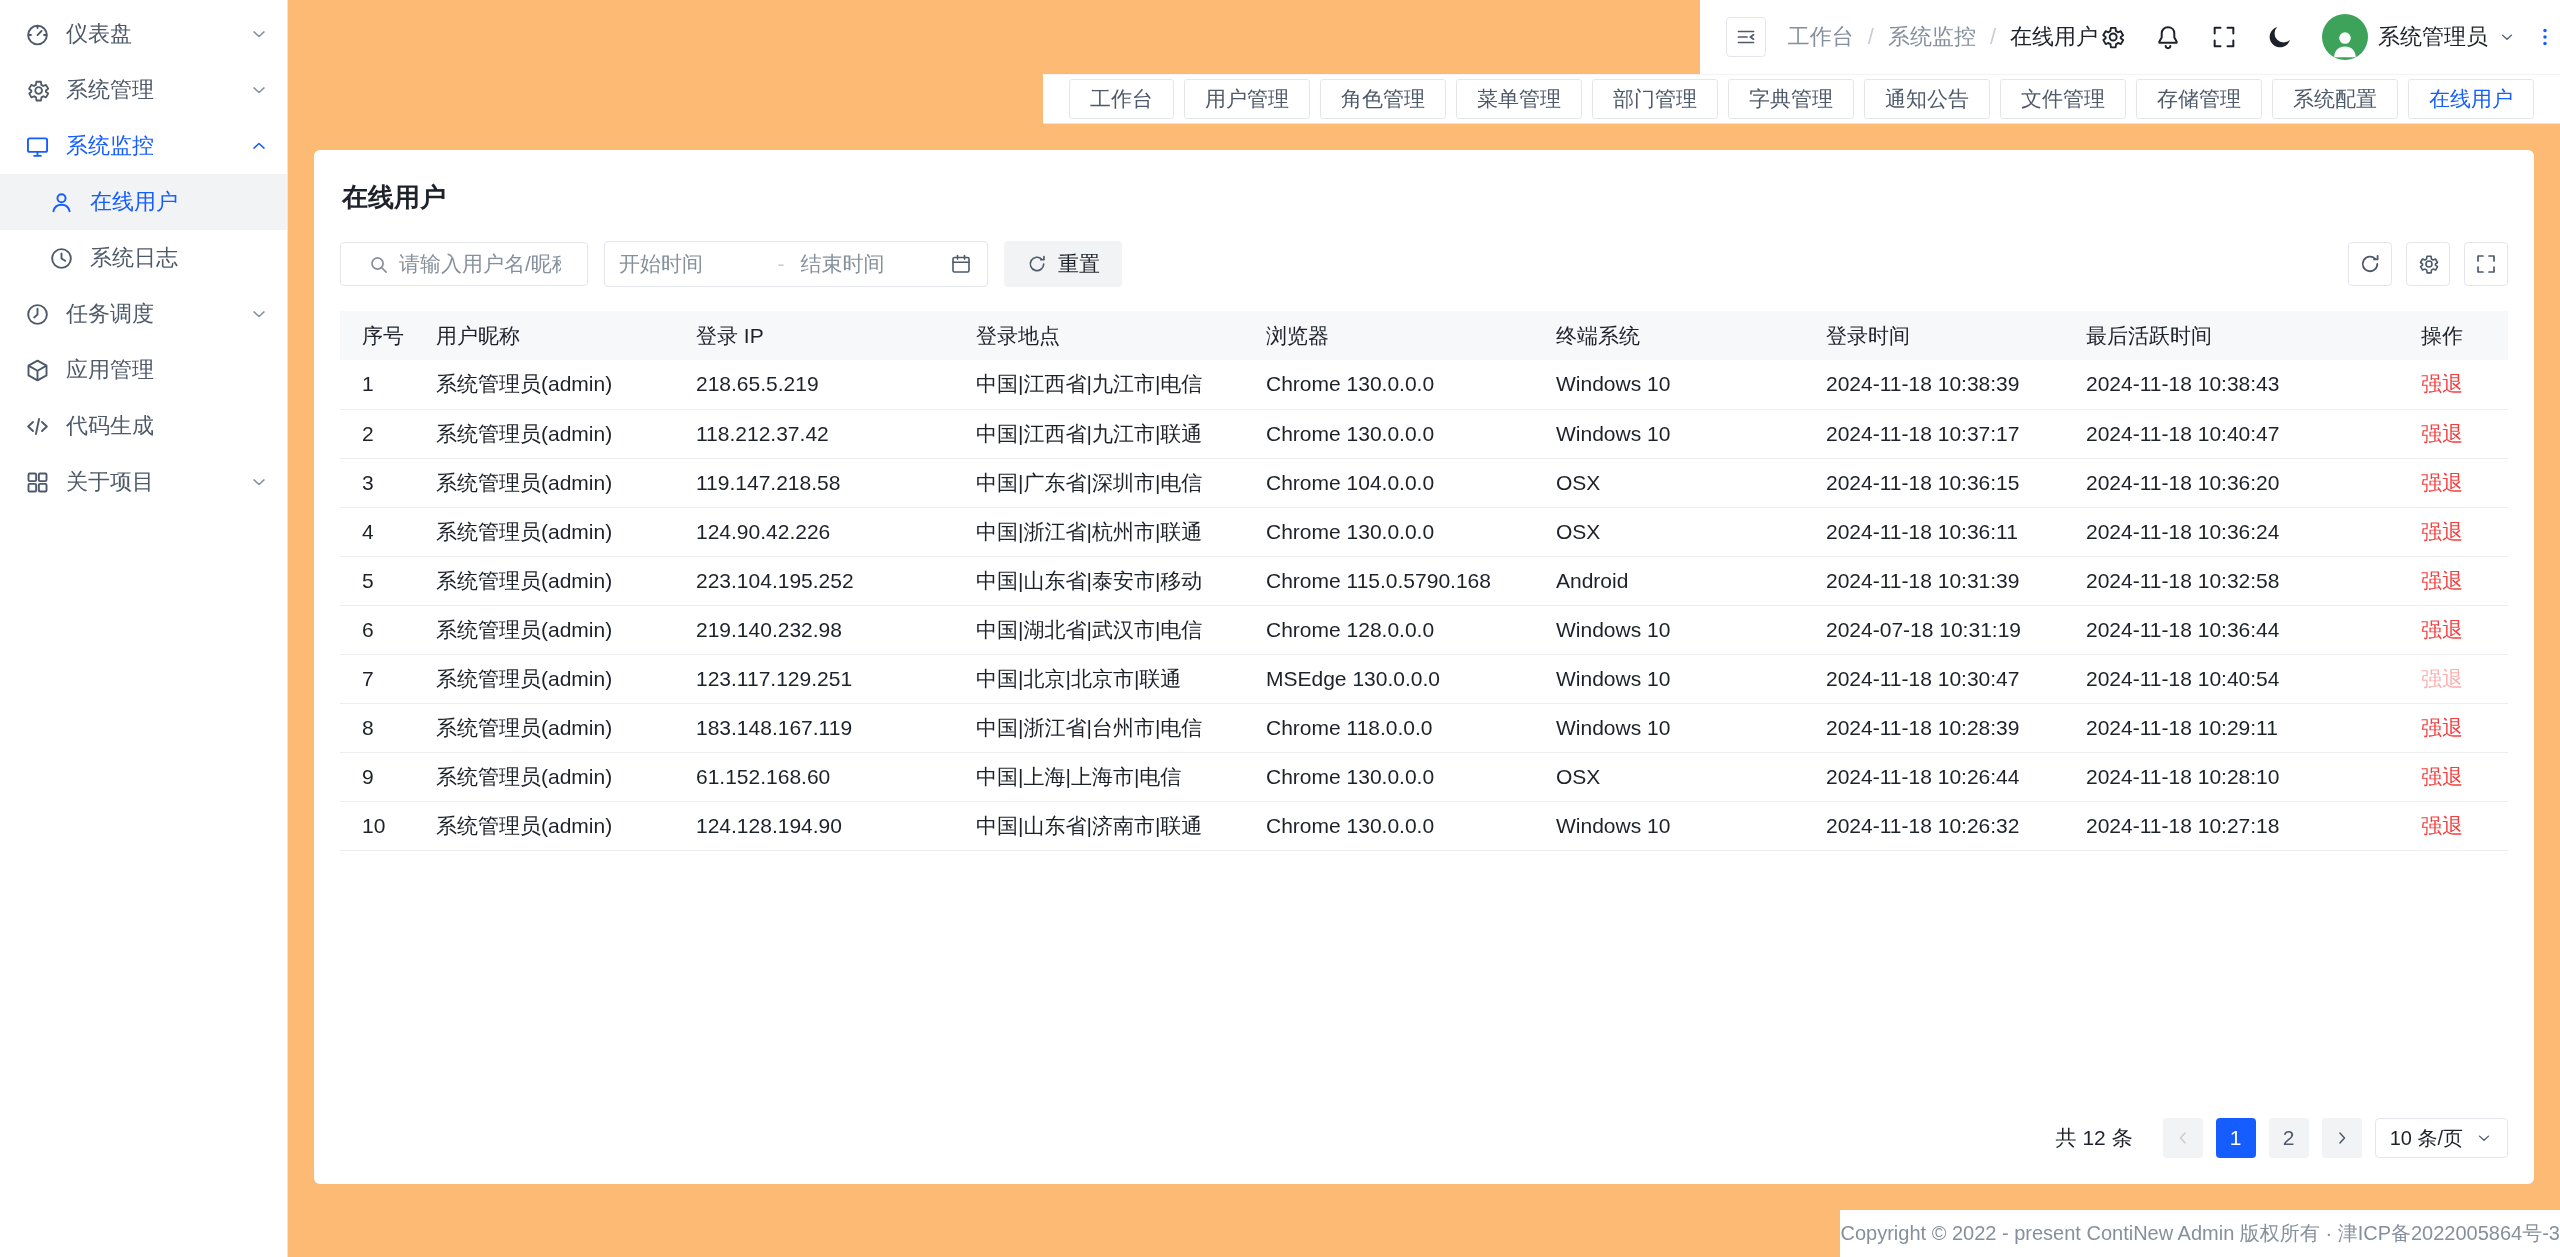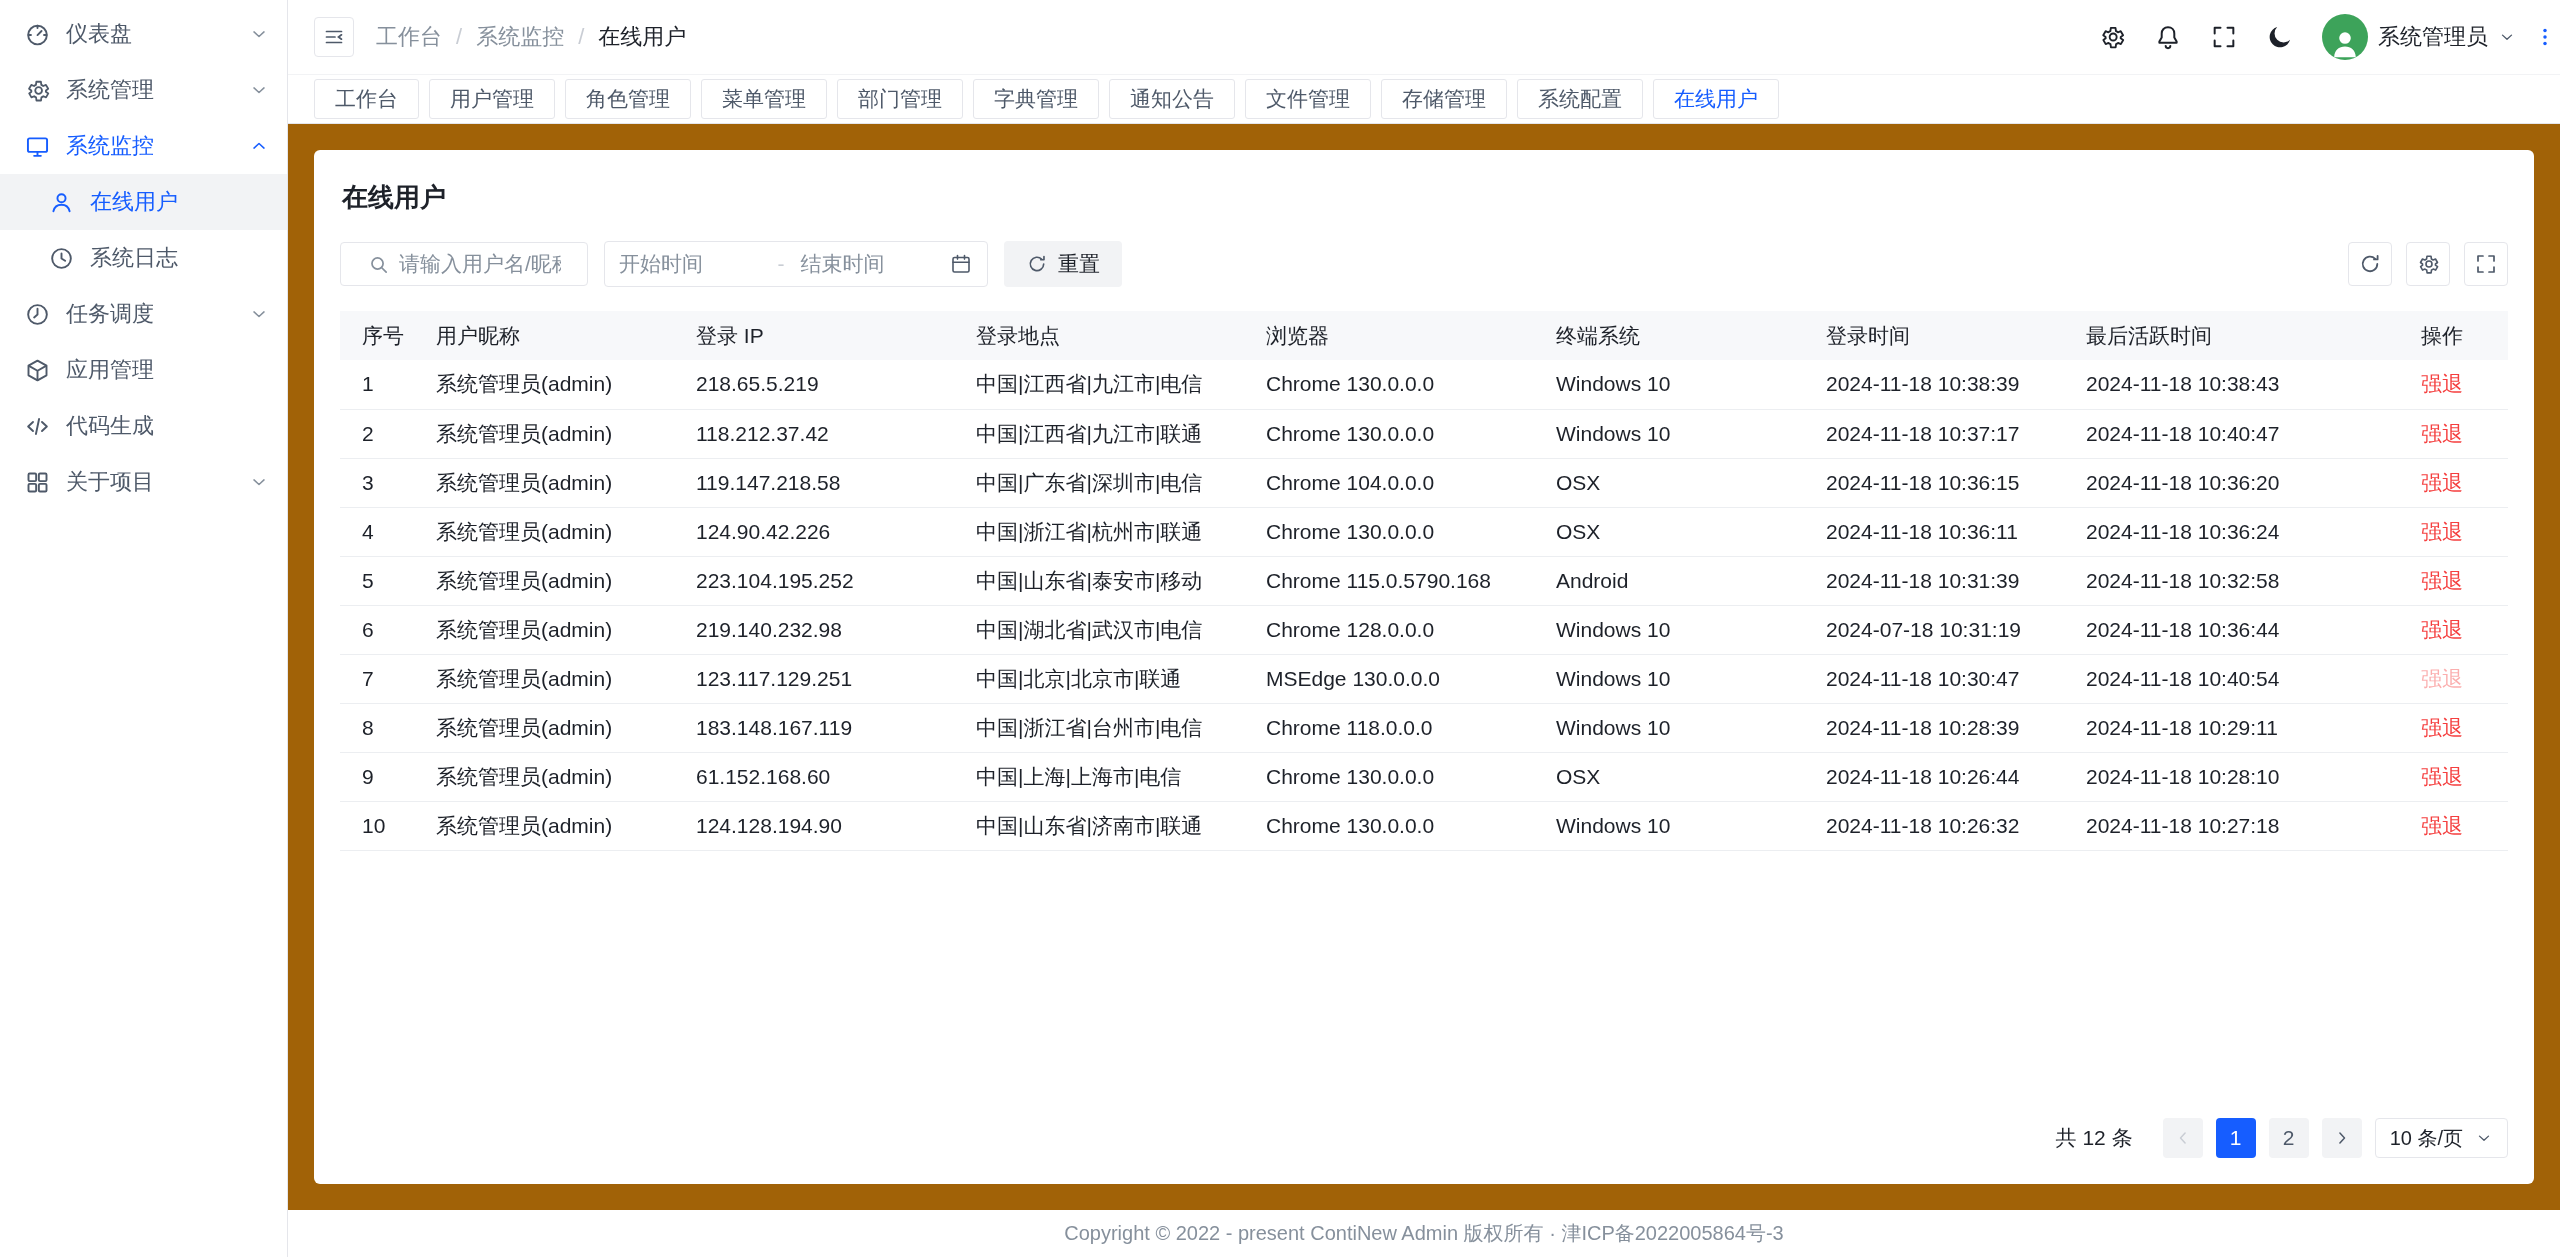--- a/index.html
+++ b/index.html
@@ -17,21 +17,21 @@
   .menu { padding-top:6px; }
   .menu-item { height:56px; display:flex; align-items:center; gap:15px; padding:0 18px 0 24px; font-size:22px; color:#4e5969; cursor:pointer; white-space:nowrap; }
   .menu-item svg.mi { width:27px; height:27px; flex:none; }
   .menu-item .chev { margin-left:auto; width:20px; height:20px; color:#86909c; flex:none; }
   .menu-item.parent-active { color:#165dff; }
   .menu-item.parent-active .chev { color:#165dff; }
   .menu-item.child { padding-left:48px; }
   .menu-item.active { background:#f2f3f5; color:#165dff; }
 
   
-  .main { flex:1; min-width:0; display:flex; flex-direction:column; background:#a16207; }
+  .main { flex:1; min-width:0; display:flex; flex-direction:column; background:#fdba74;align-items:flex-end; }
 
   
   .header { height:74px; flex:none; background:#fff; display:flex; align-items:center; padding:0 26px; position:relative; }
   .collapse-btn { width:40px; height:40px; border:1px solid #e5e6eb; border-radius:4px; background:#fff; display:flex; align-items:center; justify-content:center; color:#4e5969; cursor:pointer; }
   .breadcrumb { display:flex; align-items:center; gap:14px; margin-left:22px; font-size:22px; color:#86909c; }
   .breadcrumb .sep { color:#c9cdd4; }
   .breadcrumb .crumb-last { color:#1d2129; }
   .header-right { margin-left:auto; display:flex; align-items:center; gap:28px; padding-right:18px; }
   .hicon { width:28px; height:28px; color:#1d2129; cursor:pointer; }
   .user-chip { display:flex; align-items:center; gap:10px; cursor:pointer; }

